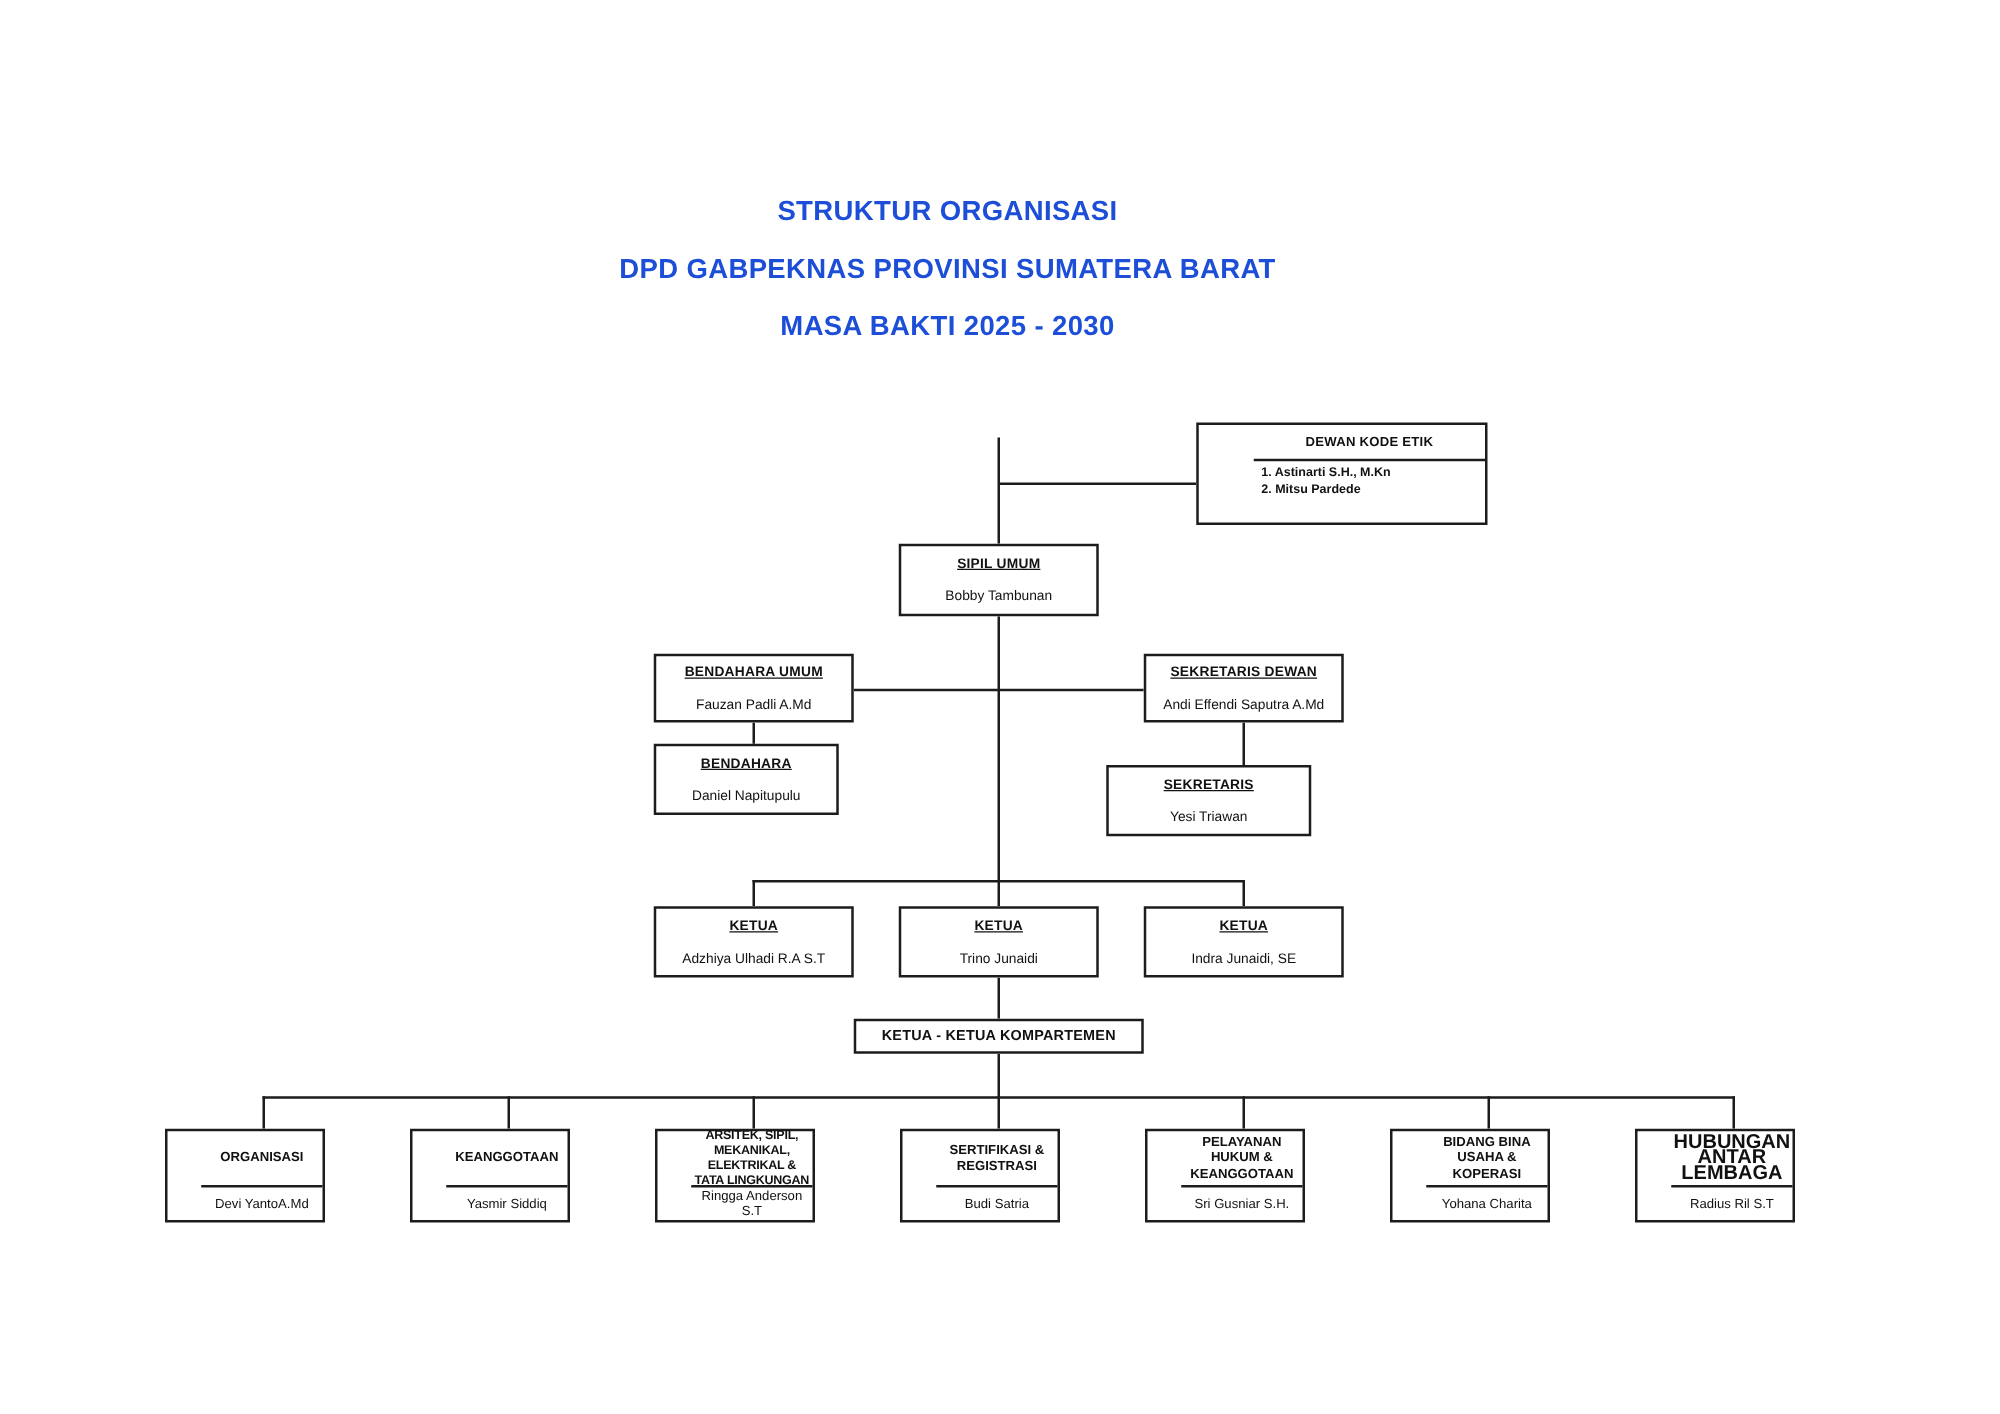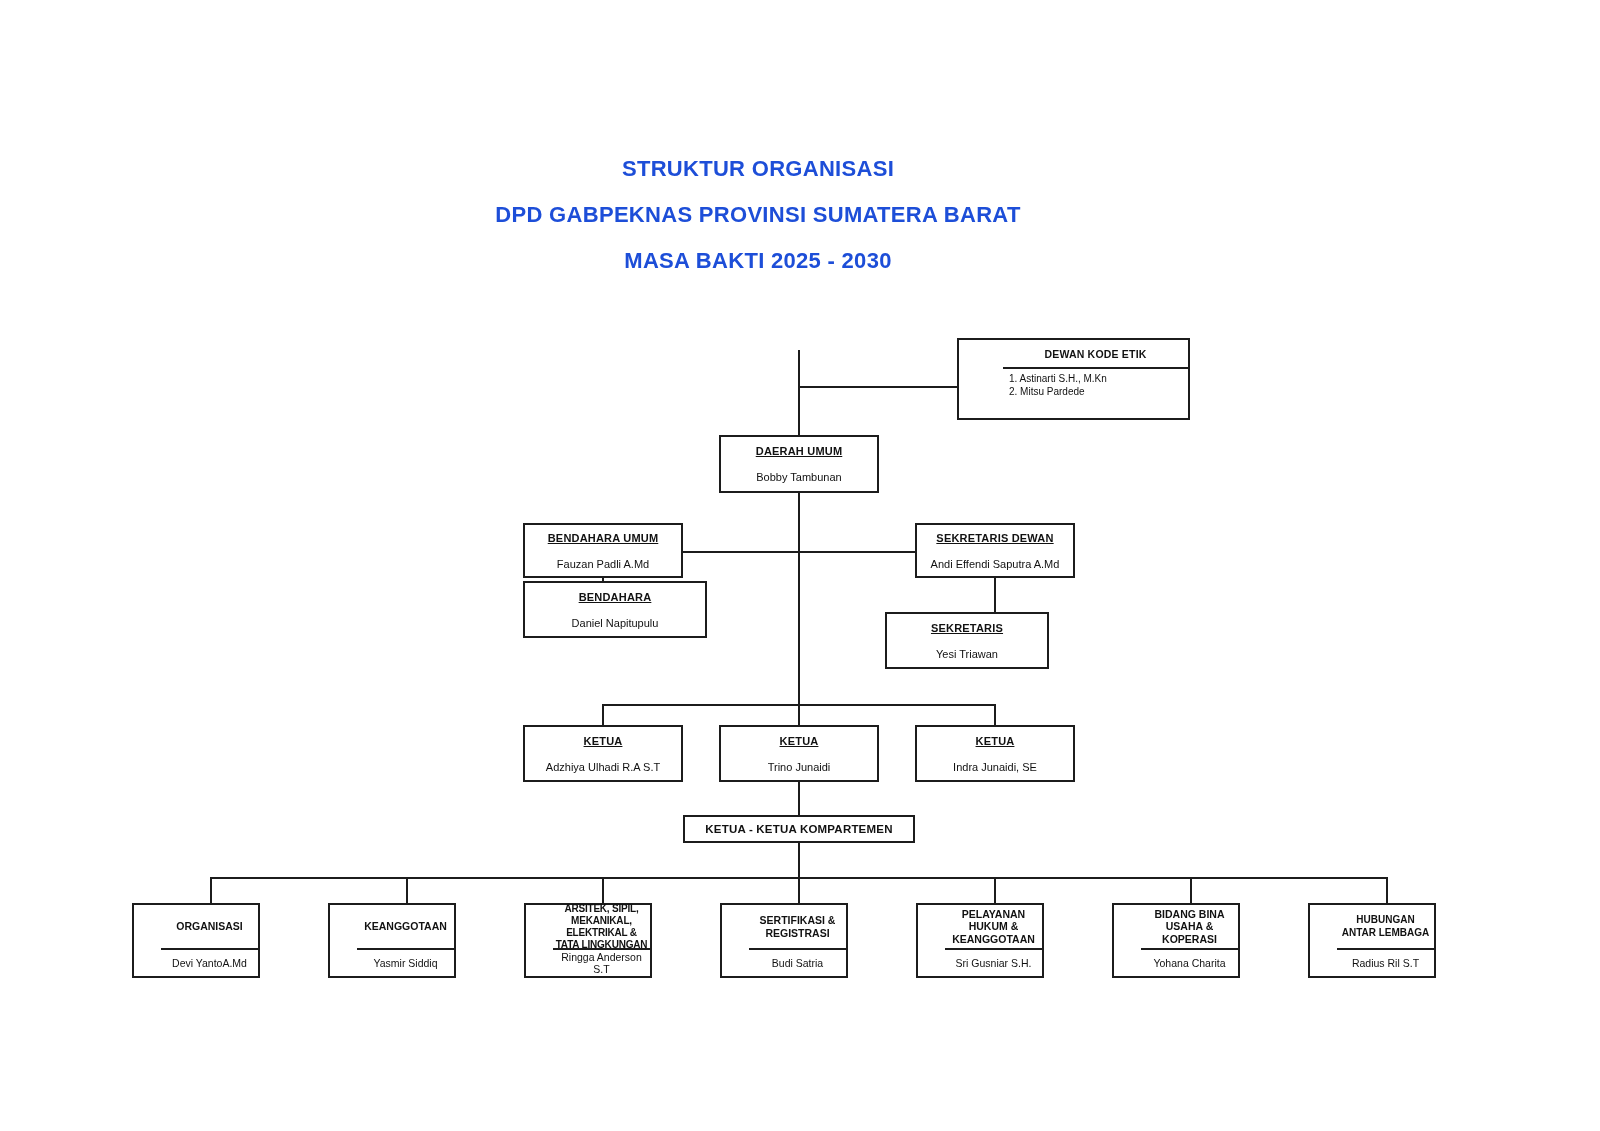--- a/index.html
+++ b/index.html
@@ -26,34 +26,34 @@
   .plain-title { font-weight:bold; font-size:11.5px; letter-spacing:0.2px; }
   .role { font-weight:bold; font-size:11px; text-decoration:underline; letter-spacing:0.2px; }
   .name { font-size:11px; margin-top:14px; }
 
   
   .dewan { justify-content:flex-start; align-items:stretch;padding-left:44px; }
   .dewan-header {
     height:27px; border-bottom:2px solid #1c1c1c; display:flex; align-items:center; justify-content:center;
     font-weight:bold; font-size:10.5px; letter-spacing:0.2px;
   }
-  .dewan-body { padding:3px 6px; text-align:left; font-weight:normal; font-size:10px; line-height:13px; }
+  .dewan-body { padding:3px 6px; text-align:left; font-weight:bold; font-size:10px; line-height:13px; }
 
   
   .kompartemen { font-weight:bold; font-size:11.5px; letter-spacing:0.2px; }
 
   
   .dept { width:128px; height:75px; top:903px; justify-content:flex-start; align-items:stretch;padding-left:27px; }
   .dept-title {
     height:43px; border-bottom:2px solid #1c1c1c; display:flex; align-items:center; justify-content:center;
     font-weight:bold; font-size:10.5px; line-height:12.5px; padding:0 2px; text-align:center;
   }
   .dept-name { flex:1; display:flex; align-items:center; justify-content:center; font-size:10.5px; }
   .dept-3 .dept-title { font-size:10px; letter-spacing:-0.2px; line-height:12px; }
-  .dept-7 .dept-title { font-size:10px; }
+  .dept-7 .dept-title { font-size:16px; }
 </style>
 </head>
 <body>
 
 <div class="canvas">
 
   <div class="titles">
     <div class="title-line title-1">STRUKTUR ORGANISASI</div>
     <div class="title-line title-2">DPD GABPEKNAS PROVINSI SUMATERA BARAT</div>
     <div class="title-line title-3">MASA BAKTI 2025 - 2030</div>
@@ -82,34 +82,34 @@
 
   <div class="box dewan" style="left:957px;top:338px;width:233px;height:82px">
     <div class="dewan-header">DEWAN KODE ETIK</div>
     <div class="dewan-body">
       <div>1. Astinarti S.H., M.Kn</div>
       <div>2. Mitsu Pardede</div>
     </div>
   </div>
 
   <div class="box" style="left:719px;top:435px;width:160px;height:58px">
-    <div class="role">DAERAH UMUM</div>
+    <div class="role">SIPIL UMUM</div>
     <div class="name">Bobby Tambunan</div>
   </div>
 
   <div class="box" style="left:523px;top:523px;width:160px;height:55px">
     <div class="role">BENDAHARA UMUM</div>
     <div class="name">Fauzan Padli A.Md</div>
   </div>
   <div class="box" style="left:915px;top:523px;width:160px;height:55px">
     <div class="role">SEKRETARIS DEWAN</div>
     <div class="name">Andi Effendi Saputra A.Md</div>
   </div>
 
-  <div class="box" style="left:523px;top:581px;width:184px;height:57px">
+  <div class="box" style="left:523px;top:595px;width:148px;height:57px">
     <div class="role">BENDAHARA</div>
     <div class="name">Daniel Napitupulu</div>
   </div>
   <div class="box" style="left:885px;top:612px;width:164px;height:57px">
     <div class="role">SEKRETARIS</div>
     <div class="name">Yesi Triawan</div>
   </div>
 
   <div class="box" style="left:523px;top:725px;width:160px;height:57px">
     <div class="role">KETUA</div>

